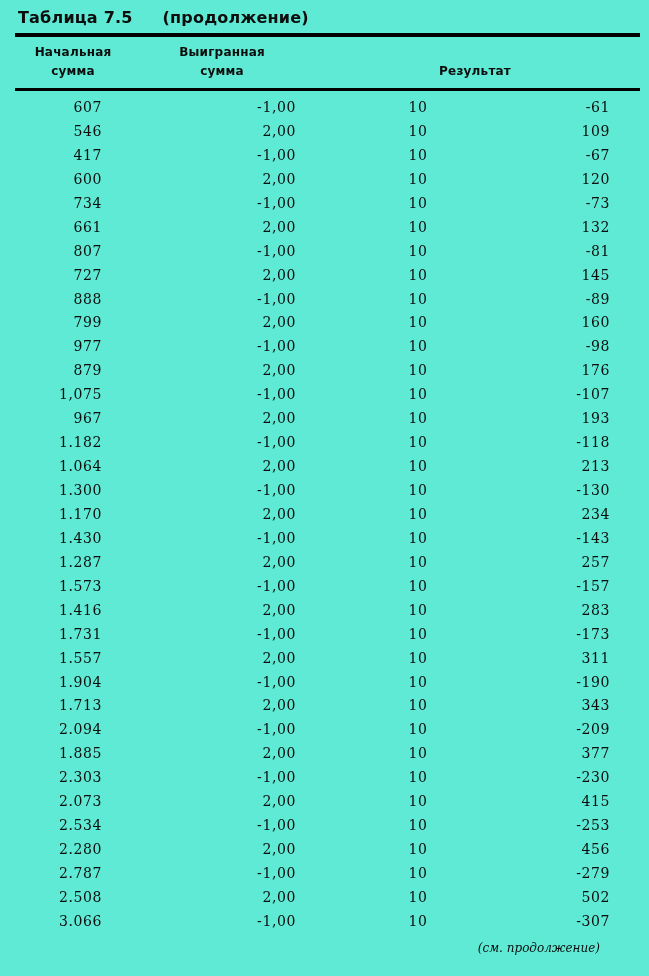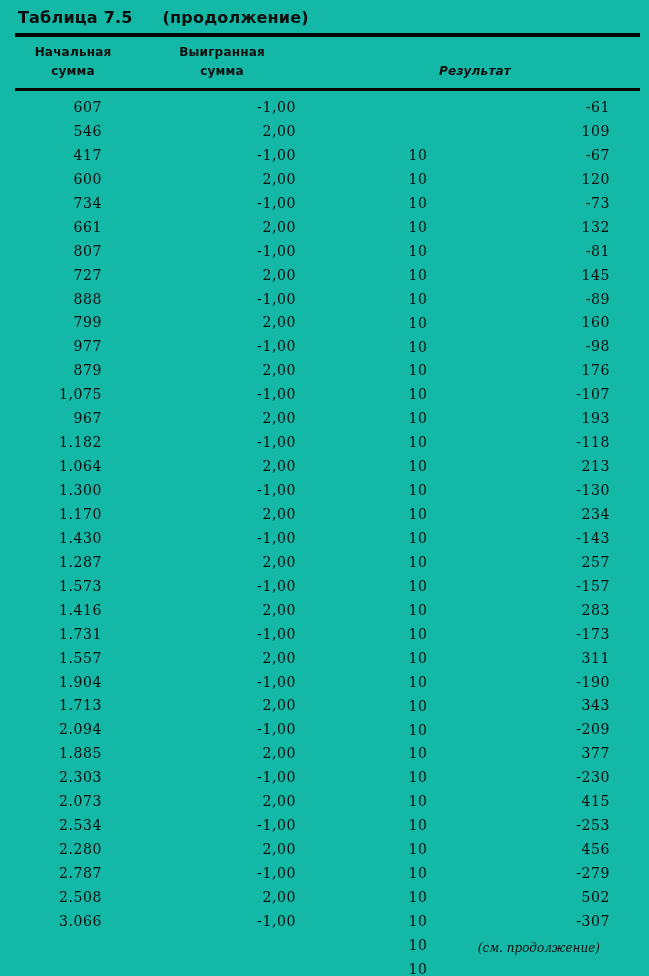--- a/index.html
+++ b/index.html
@@ -1,17 +1,17 @@
 <!DOCTYPE html>
 <html><head>
 <meta charset="utf-8">
 <style>
   html,body{margin:0;padding:0;background:#e9e9e9;}
   .page{
-    width:649px;height:976px;background:#14b8a6;color:#0d0d0d;
+    width:649px;height:976px;background:#5eead4;color:#0d0d0d;
     box-sizing:border-box;padding:8px 9px 0 15px;overflow:hidden;
     font-family:"DejaVu Serif", serif;position:relative;
   }
   .caption{
     font-family:"DejaVu Sans", sans-serif;font-weight:bold;
     font-size:16px;line-height:20px;padding-left:3px;letter-spacing:0.2px;
   }
   .caption .sub{margin-left:30px;}
   .rule{background:#000;width:625px;}
   .rule-top{height:4px;margin-top:5px;}
@@ -19,29 +19,29 @@
   .header-row{
     display:grid;grid-template-columns:116px 182px 216px 111px;
     width:625px;padding:6px 0 7px;
     font-family:"DejaVu Sans", sans-serif;font-weight:bold;
     font-size:12px;line-height:19px;letter-spacing:0.2px;
   }
   .header-cell{
     display:flex;flex-direction:column;justify-content:flex-end;
     text-align:center;white-space:pre-line;
   }
-  .header-cell.h4{text-align:right;padding-right:18px;font-style:italic;}
+  .header-cell.h4{text-align:right;padding-right:18px;}
   .tbody{padding-top:5px;width:625px;}
   .trow{
     display:grid;grid-template-columns:87px 194px 244px 100px;
     height:23.95px;line-height:23.95px;
     font-size:14px;letter-spacing:0.6px;
   }
   .td{text-align:right;}
-  .td.c3{text-align:center;margin-top:48px;}
+  .td.c3{text-align:center;}
   .td.c4{padding-right:30px;box-sizing:border-box;}
   .footer{
     width:625px;box-sizing:border-box;text-align:right;padding-right:40px;
     font-style:italic;font-size:12px;line-height:24px;margin-top:2px;
   }
 </style>
 </head>
 <body>
 
 <div class="page">

